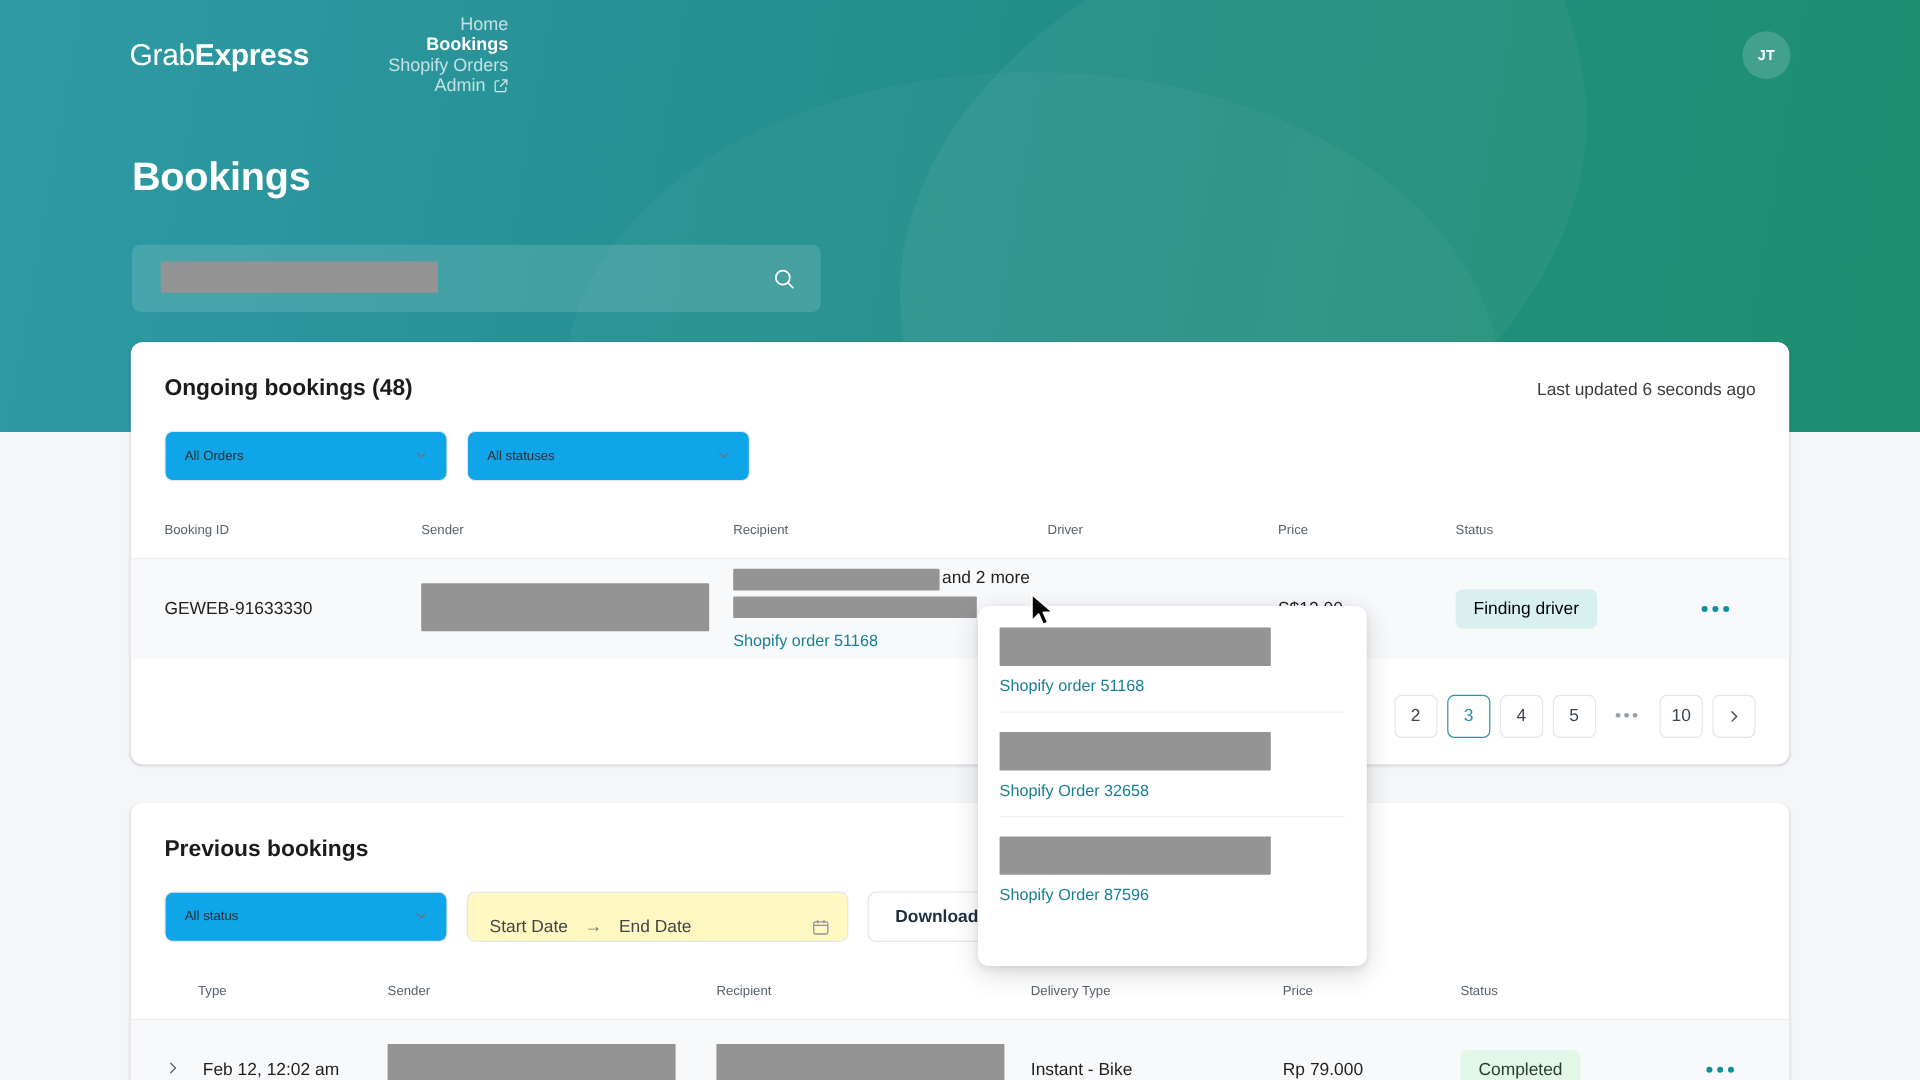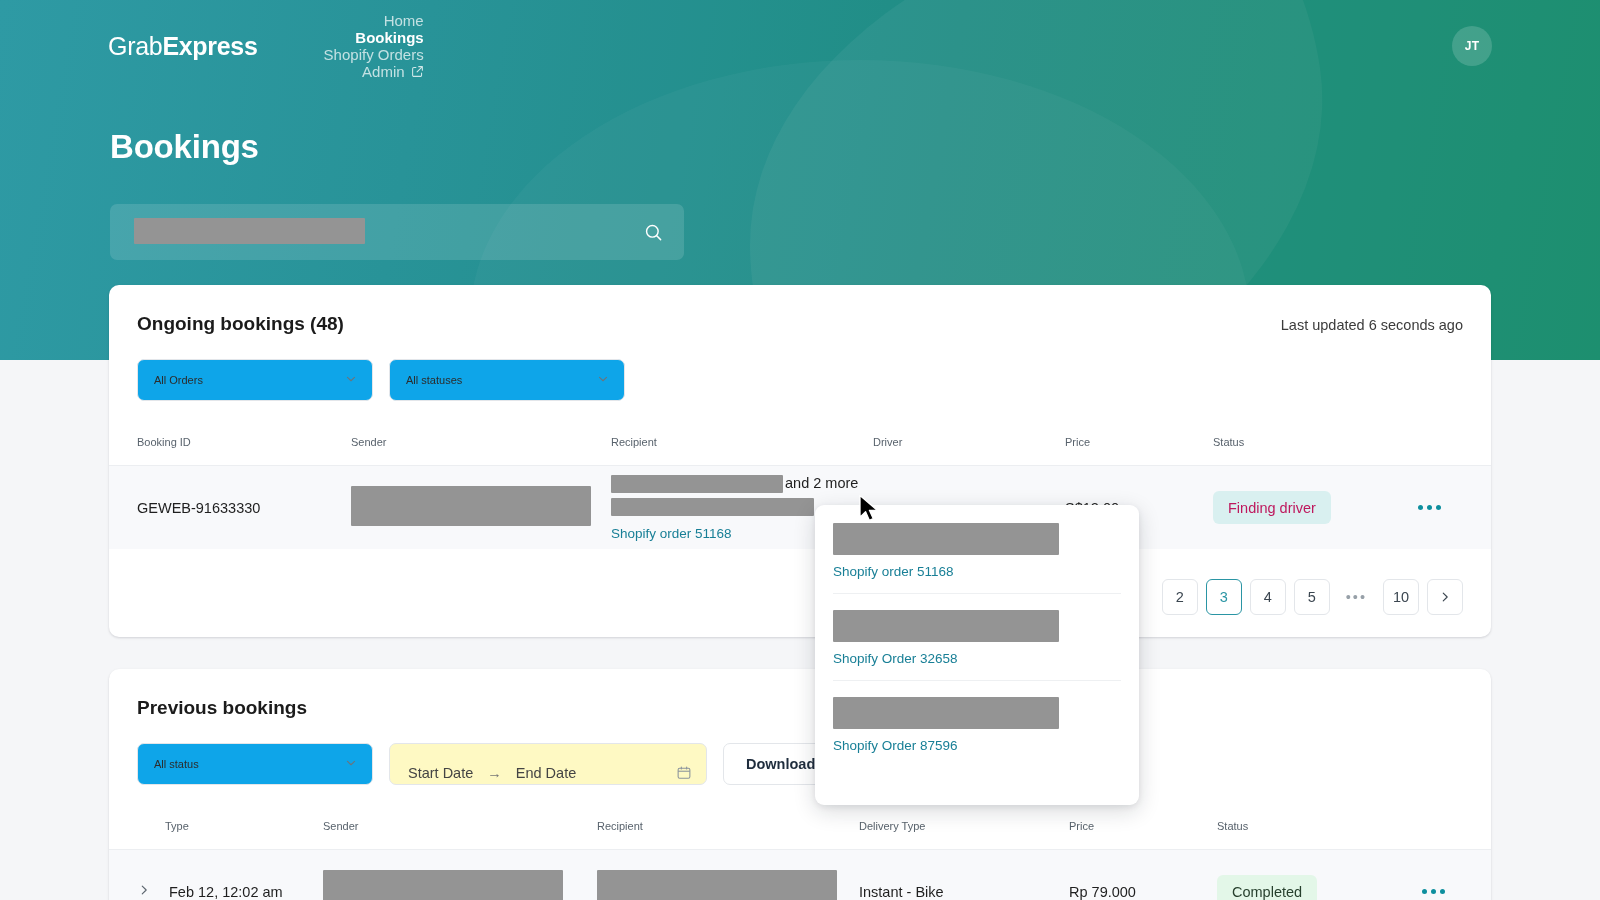--- a/index.html
+++ b/index.html
@@ -297,21 +297,21 @@
   .p-act  { width: 60px; display: flex; justify-content: flex-end; }
 
   .badge {
     display: inline-flex;
     align-items: center;
     height: 33px;
     padding: 0 15px;
     border-radius: 6px;
     font-size: 14.5px;
   }
-  .badge-finding { background: #d9f0f0; color: #be185d; }
+  .badge-finding { background: #d9f0f0; color: #000000; }
   .badge-completed { background: #e3f7e8; color: #27402d; }
 
   .kebab {
     display: flex;
     gap: 4px;
     cursor: pointer;
     padding: 6px 2px;
   }
   .kebab i {
     width: 5px; height: 5px;

